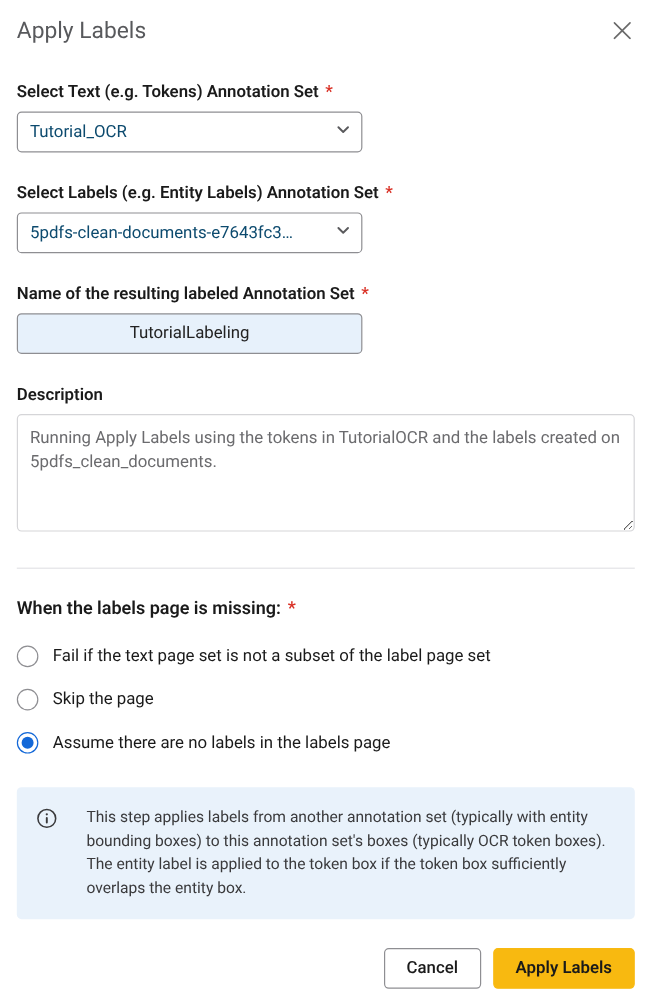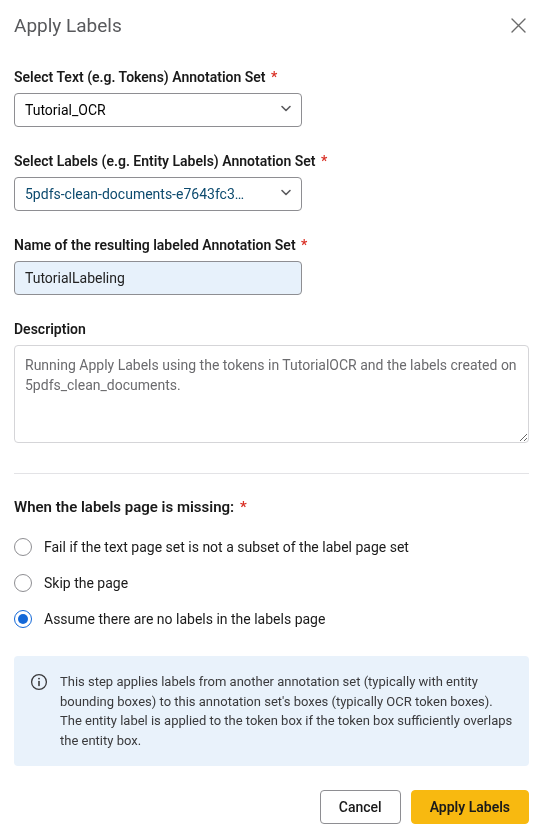--- a/index.html
+++ b/index.html
@@ -49,21 +49,21 @@
       position: relative;
       width: 288px;
       height: 34px;
       border: 1px solid #8e8e92;
       border-radius: 4px;
       background: #fff;
       display: flex;
       align-items: center;
       padding: 0 34px 0 10px;
       font-size: 14px;
-      color: #000000;
+      color: #0c4a6e;
       cursor: pointer;
     }
     .select.muted { color: #0c4a6e; }
     .select .chev {
       position: absolute;
       right: 8px;
       top: 50%;
       transform: translateY(-50%);
       pointer-events: none;
     }
@@ -76,20 +76,21 @@
     .text-input {
       width: 288px;
       height: 34px;
       border: 1px solid #8e8e92;
       border-radius: 4px;
       background: #e7f1fb;
       padding: 0 10px;
       font-size: 14px;
       color: #222;
       font-family: inherit;
+      text-align: center;
     }
     .textarea {
       width: 100%;
       height: 98px;
       border: 1px solid #d5d5d8;
       border-radius: 4px;
       padding: 10px 10px;
       font-size: 14px;
       color: #6b6b6e;
       font-family: inherit;
@@ -134,21 +135,21 @@
       top: 50%;
       left: 50%;
       transform: translate(-50%, -50%);
     }
     .radio-label { font-size: 14px; color: #1a1a1a; }
     .info-box {
       background: #e9f2fb;
       border-radius: 4px;
       padding: 16px 16px 16px 16px;
       display: flex;
-      gap: 12px;
+      gap: 24px;
       margin-bottom: 24px;
     }
     .info-icon {
       flex-shrink: 0;
       width: 18px;
       height: 18px;
       margin-top: 1px;
     }
     .info-text {
       font-size: 13px;

